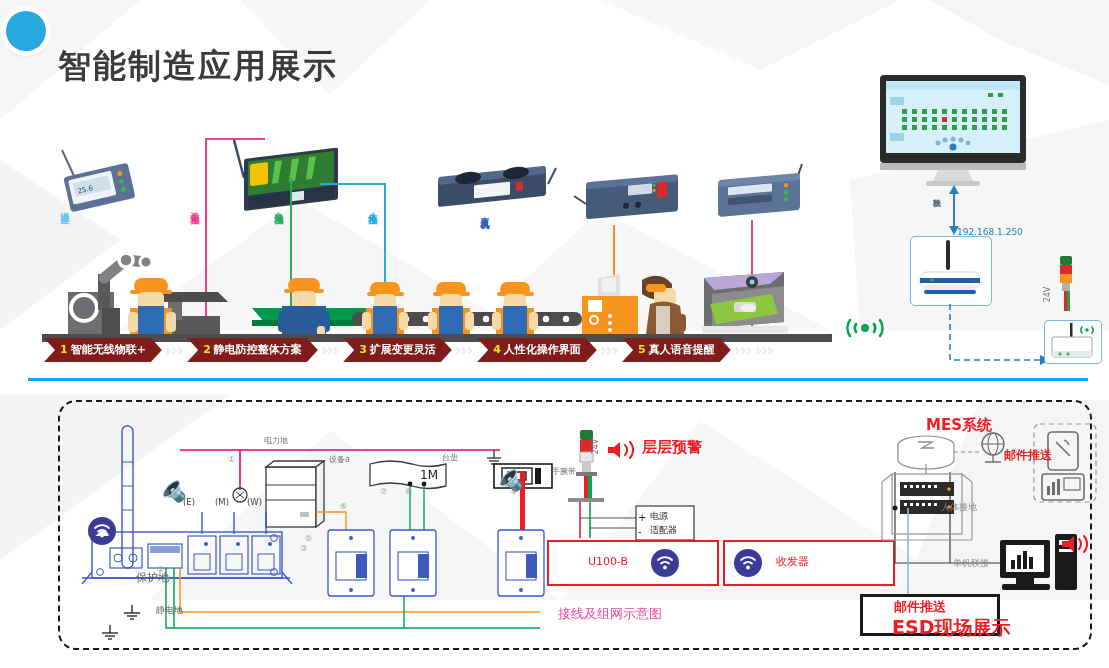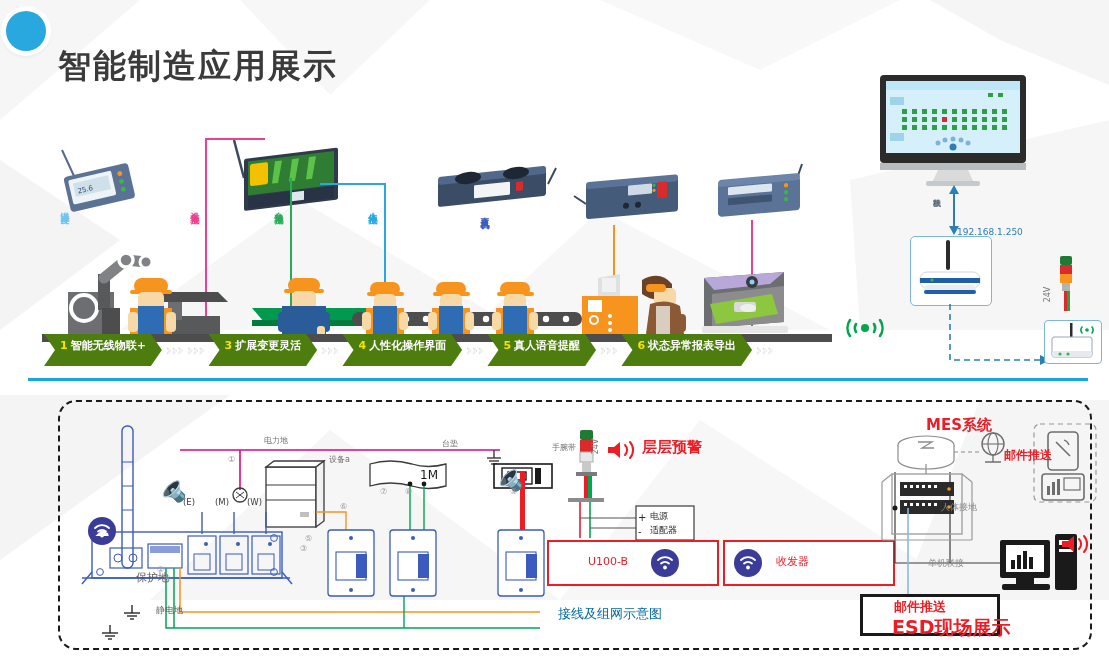--- a/index.html
+++ b/index.html
@@ -16,21 +16,21 @@
      background:#29a8e0;box-shadow:0 0 0 5px #ffffff, 0 2px 6px rgba(0,0,0,.28);}
   #page-title{position:absolute;left:58px;top:8px;font-size:33px;font-weight:bold;color:#3b3b3b;
      letter-spacing:2px;font-family:Liberation Mono, monospace;margin-top:36px;}
   
   #illus{position:absolute;left:0;top:60px;width:1109px;height:310px;}
   .vlabel{position:absolute;writing-mode:vertical-rl;font-size:9px;font-weight:bold;
      letter-spacing:1px;line-height:10px;}
   .vline{position:absolute;width:2px;}
   .hline{position:absolute;height:2px;}
   .dev{position:absolute;}
-  .chev{position:absolute;height:32px;background:#4d7c0f;color:#fff;font-size:11px;
+  .chev{position:absolute;height:24px;background:#7f1d1d;color:#fff;font-size:11px;
      font-weight:bold;line-height:24px;white-space:nowrap;
      clip-path:polygon(0 0, calc(100% - 11px) 0, 100% 50%, calc(100% - 11px) 100%, 0 100%, 11px 50%);
      padding-left:16px;box-sizing:border-box;}
   .chev .num{color:#f5e400;margin-right:3px;}
   .arrow-glyph{position:absolute;color:#ffffff;font-size:15px;font-weight:bold;}
   
   #divider{position:absolute;left:28px;top:378px;width:1060px;height:3px;background:#16a7e0;}
   
   #panel{position:absolute;left:58px;top:400px;width:1034px;height:250px;
      border:2px dashed #1a1a1a;border-radius:18px;box-sizing:border-box;}
@@ -377,36 +377,36 @@
     </g>
     <circle cx="39" cy="7" r="1.8" fill="#00a651"></circle>
   </svg>
 </div>
 
 <div style="position:absolute;left:44px;top:338px;width:790px;height:24px;display:flex;align-items:center;gap:4px;">
   <div class="chev" style="position:relative;flex:0 0 auto;padding-right:16px">
     <span class="num">1</span><span>智能无线物联+</span>
   </div>
   <div class="arrow-glyph" style="position:relative;font-size:14px;color:#fff;-webkit-text-stroke:0.5px #dcdcdc;">›››</div>
+  <div class="chev" style="position:relative;flex:0 0 auto;padding-right:16px">
+    <span class="num">2</span><span>静电防控整体方案</span>
+  </div>
   <div class="arrow-glyph" style="position:relative;font-size:14px;color:#fff;-webkit-text-stroke:0.5px #dcdcdc;">›››</div>
   <div class="chev" style="position:relative;flex:0 0 auto;padding-right:16px">
     <span class="num">3</span><span>扩展变更灵活</span>
   </div>
   <div class="arrow-glyph" style="position:relative;font-size:14px;color:#fff;-webkit-text-stroke:0.5px #dcdcdc;">›››</div>
   <div class="chev" style="position:relative;flex:0 0 auto;padding-right:16px">
     <span class="num">4</span><span>人性化操作界面</span>
   </div>
   <div class="arrow-glyph" style="position:relative;font-size:14px;color:#fff;-webkit-text-stroke:0.5px #dcdcdc;">›››</div>
   <div class="chev" style="position:relative;flex:0 0 auto;padding-right:16px">
     <span class="num">5</span><span>真人语音提醒</span>
   </div>
   <div class="arrow-glyph" style="position:relative;font-size:14px;color:#fff;-webkit-text-stroke:0.5px #dcdcdc;">›››</div>
-  <div class="chev" style="position:relative;flex:0 0 auto;padding-right:16px">
-    <span class="num">6</span><span>状态异常报表导出</span>
-  </div>
   <div class="arrow-glyph" style="position:relative;font-size:14px;color:#fff;-webkit-text-stroke:0.5px #dcdcdc;">›››</div>
 </div>
 
 <div id="divider"></div>
 
 <div id="panel">
 
   <svg style="position:absolute;left:10px;top:10px" width="500" height="230">
 
     <line x1="110" y1="38" x2="430" y2="38" stroke="#e6007e" stroke-width="1.6"></line>
@@ -535,39 +535,39 @@
         <path d="M4 7.5 a6 6 0 0 1 8 0"></path>
     </g>
     <circle cx="8" cy="11.5" r="1.9" fill="#ffffff"></circle>
   </svg>
 
   <div class="spk" style="left:95px;top:73px">🔈</div>
   <div class="spk" style="left:432px;top:62px">🔈</div>
 
   <div class="lbl" style="left:164px;top:33px">电力地</div>
   <div class="lbl" style="left:229px;top:52px">设备a</div>
-  <div class="lbl" style="left:342px;top:36px">台垫</div>
+  <div class="lbl" style="left:342px;top:50px">台垫</div>
   <div class="lbl-dark" style="left:360px;top:66px;color:#1a1a1a;font-size:12px">1M</div>
-  <div class="lbl" style="left:452px;top:40px">手腕带</div>
+  <div class="lbl" style="left:452px;top:64px">手腕带</div>
   <div class="lbl" style="left:36px;top:168px;font-size:11px;color:#555">保护地</div>
   <div class="lbl" style="left:56px;top:202px;font-size:9px;color:#555">静电地</div>
   <div class="lbl-dark" style="left:123px;top:95px;color:#3b3b3b">(E)</div>
   <div class="lbl-dark" style="left:155px;top:95px;color:#3b3b3b">(M)</div>
   <div class="lbl-dark" style="left:187px;top:95px;color:#3b3b3b">(W)</div>
   <div class="circnum" style="left:168px;top:53px">①</div>
   <div class="circnum" style="left:245px;top:132px">⑤</div>
   <div class="circnum" style="left:280px;top:100px">⑥</div>
   <div class="circnum" style="left:320px;top:85px">⑦</div>
   <div class="circnum" style="left:345px;top:85px">⑧</div>
   <div class="circnum" style="left:450px;top:85px">⑨</div>
   <div class="circnum" style="left:97px;top:163px">②</div>
   <div class="circnum" style="left:240px;top:142px">③</div>
   <div class="circnum" style="left:104px;top:172px">④</div>
 
-  <div style="position:absolute;left:498px;top:203px;font-size:13px;color:#0369a1">接线及组网示意图</div>
+  <div style="position:absolute;left:498px;top:203px;font-size:13px;color:#ec4899">接线及组网示意图</div>
 
   <svg style="position:absolute;left:512px;top:28px" width="30" height="70">
     <rect x="8" y="0" width="13" height="10" rx="2" fill="#1f7a33"></rect>
     <rect x="8" y="10" width="13" height="12" fill="#d92b2b"></rect>
     <rect x="8" y="22" width="13" height="10" fill="#e8e8e8" stroke="#aaa"></rect>
     <rect x="10" y="32" width="9" height="10" fill="#c9c9c9"></rect>
     <rect x="4" y="42" width="21" height="4" fill="#7a7a7a"></rect>
     <rect x="12" y="46" width="4" height="22" fill="#ee1c25"></rect>
     <rect x="16" y="46" width="4" height="22" fill="#00a651"></rect>
   </svg>
@@ -687,21 +687,21 @@
       </g>
     <rect x="166" y="166" width="18" height="6" fill="#1a1a1a"></rect>
     <rect x="152" y="172" width="48" height="6" rx="2" fill="#1a1a1a"></rect>
     <rect x="205" y="122" width="22" height="56" rx="2" fill="#1a1a1a"></rect>
     <rect x="209" y="128" width="14" height="5" fill="#ffffff"></rect>
     <rect x="209" y="137" width="14" height="3" fill="#ffffff"></rect>
   </svg>
 
   <div class="redtxt" style="left:866px;top:14px;font-size:15px">MES系统</div>
   <div class="lbl" style="left:841px;top:99px;font-size:9px;color:#8a8a8a">人体接地</div>
-  <div class="lbl" style="left:828px;top:155px;font-size:9px;color:#8a8a8a">单机联接</div>
+  <div class="lbl" style="left:853px;top:155px;font-size:9px;color:#8a8a8a">单机联接</div>
   <div class="redtxt" style="left:944px;top:45px;font-size:12px">邮件推送</div>
   <div class="spk" style="left:1000px;top:128px"></div>
   <svg style="position:absolute;left:1000px;top:130px" width="30" height="24">
     <polygon points="14,4 14,20 8,15 2,15 2,9 8,9" fill="#ee1c25"></polygon>
     <g stroke="#ee1c25" stroke-width="2" fill="none" stroke-linecap="round">
       <path d="M19 7 a7 7 0 0 1 0 10"></path>
         <path d="M24 4 a12 12 0 0 1 0 16"></path>
     </g>
   </svg>
 

